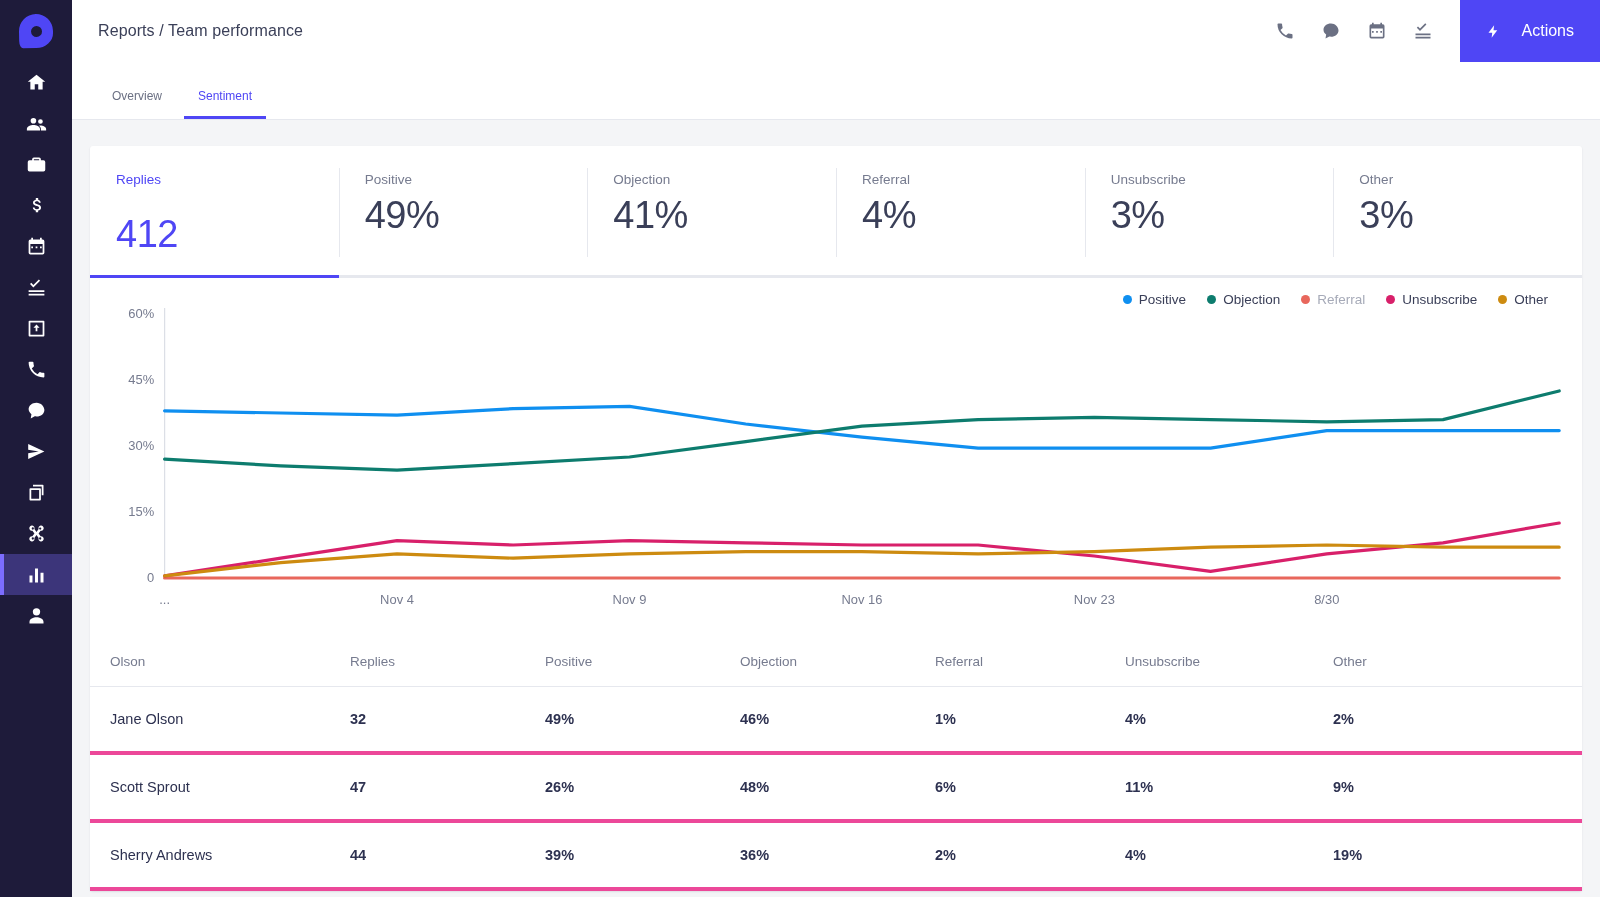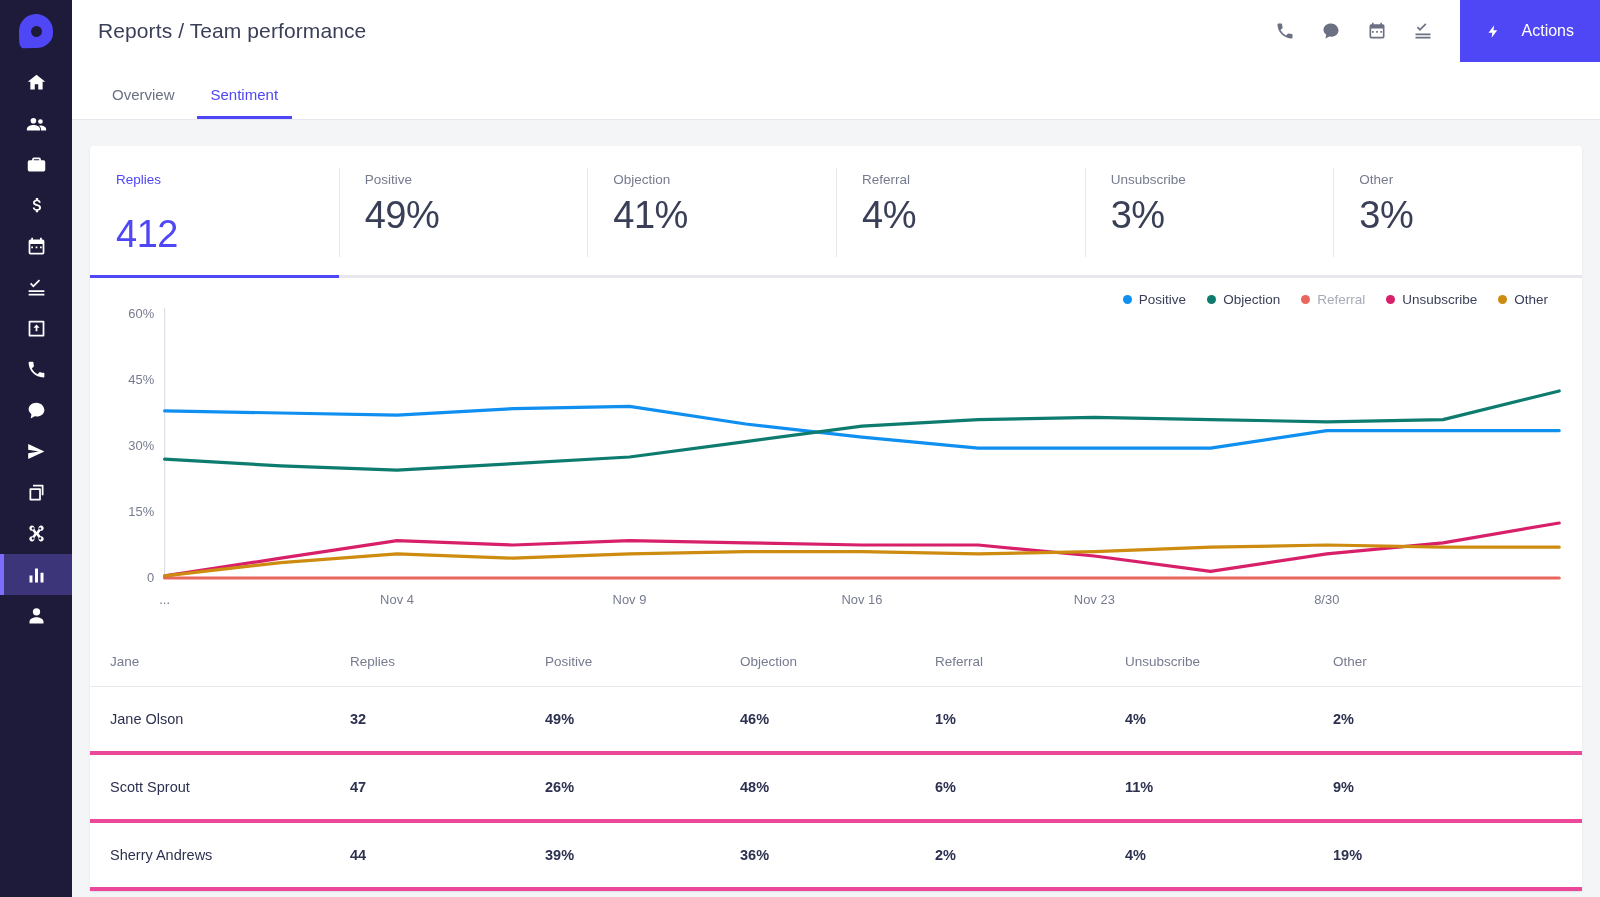--- a/index.html
+++ b/index.html
@@ -36,39 +36,39 @@
     content: ""; position: absolute; left: 0; top: 0; bottom: 0; width: 4px; background: #7c6dff;
   }
 
   
   .main { flex: 1; display: flex; flex-direction: column; min-width: 0; background: #f4f5f7; }
 
   .topbar {
     height: 62px; background: #ffffff; display: flex; align-items: center;
     padding-left: 26px; flex: 0 0 62px;
   }
-  .breadcrumb { font-size: 21px; color: #3a3f58; letter-spacing: .1px; }
+  .breadcrumb { font-size: 16px; color: #3a3f58; letter-spacing: .1px; }
   .topbar-spacer { flex: 1; }
   .topbar-icons { display: flex; align-items: center; gap: 16px; padding-right: 22px; }
   .topbar-icon {
     width: 30px; height: 30px; display: flex; align-items: center; justify-content: center; cursor: pointer;
   }
   .topbar-icon svg { width: 20px; height: 20px; fill: #6b7083; }
   .actions-btn {
     height: 62px; background: #4f46f5; color: #fff; display: flex; align-items: center;
     gap: 21px; padding: 0 26px; font-size: 16px; cursor: pointer; white-space: nowrap;
   }
   .actions-btn svg { width: 15px; height: 15px; fill: #fff; }
 
   .tabbar {
     height: 58px; background: #ffffff; border-bottom: 1px solid #e6e8ee;
     display: flex; align-items: flex-end; padding-left: 26px; gap: 8px; flex: 0 0 58px;
   }
   .tab {
-    padding: 0 14px 13px; font-size: 15px; color: #6b7083; cursor: pointer;
+    padding: 0 14px 13px; font-size: 12px; color: #6b7083; cursor: pointer;
     border-bottom: 3px solid transparent;
   }
   .tab.active { color: #4f46f5; border-bottom-color: #4f46f5; }
 
   .content { flex: 1; padding: 26px 18px 0; overflow: hidden; }
   .card { background: #ffffff; border-radius: 3px; box-shadow: 0 1px 2px rgba(30,27,58,.10); }
 
   
   .kpis { display: flex; padding: 0; position: relative; }
   .kpi {
@@ -316,21 +316,21 @@
               <polyline points="72,181.2 184.16666666666666,187.8 296.3333333333333,192.2 408.5,185.6 520.6666666666666,179 632.8333333333334,163.6 745,148.20000000000002 857.1666666666667,141.6 969.3333333333333,139.4 1081.5,141.6 1193.6666666666667,143.8 1305.8333333333333,141.6 1418,113" fill="none" stroke="#0d7c6e" stroke-width="3.2" stroke-linecap="round" stroke-linejoin="round" vector-effect="non-scaling-stroke"></polyline>
               <polyline points="72,300 184.16666666666666,300 296.3333333333333,300 408.5,300 520.6666666666666,300 632.8333333333334,300 745,300 857.1666666666667,300 969.3333333333333,300 1081.5,300 1193.6666666666667,300 1305.8333333333333,300 1418,300" fill="none" stroke="#e8675c" stroke-width="3.2" stroke-linecap="round" stroke-linejoin="round" vector-effect="non-scaling-stroke"></polyline>
               <polyline points="72,297.8 184.16666666666666,280.2 296.3333333333333,262.6 408.5,267 520.6666666666666,262.6 632.8333333333334,264.8 745,267 857.1666666666667,267 969.3333333333333,278 1081.5,293.4 1193.6666666666667,275.8 1305.8333333333333,264.8 1418,245" fill="none" stroke="#d8206a" stroke-width="3.2" stroke-linecap="round" stroke-linejoin="round" vector-effect="non-scaling-stroke"></polyline>
               <polyline points="72,297.8 184.16666666666666,284.6 296.3333333333333,275.8 408.5,280.2 520.6666666666666,275.8 632.8333333333334,273.6 745,273.6 857.1666666666667,275.8 969.3333333333333,273.6 1081.5,269.2 1193.6666666666667,267 1305.8333333333333,269.2 1418,269.2" fill="none" stroke="#cd8b10" stroke-width="3.2" stroke-linecap="round" stroke-linejoin="round" vector-effect="non-scaling-stroke"></polyline>
             </svg>
         </div>
 
         <table class="tbl">
           <thead>
             <tr id="tbl-head-row">
-                <th>Jane</th>
+                <th>Olson</th>
                 <th>Replies</th>
                 <th>Positive</th>
                 <th>Objection</th>
                 <th>Referral</th>
                 <th>Unsubscribe</th>
                 <th>Other</th>
               </tr>
           </thead>
           <tbody id="tbl-body">
               <tr>

